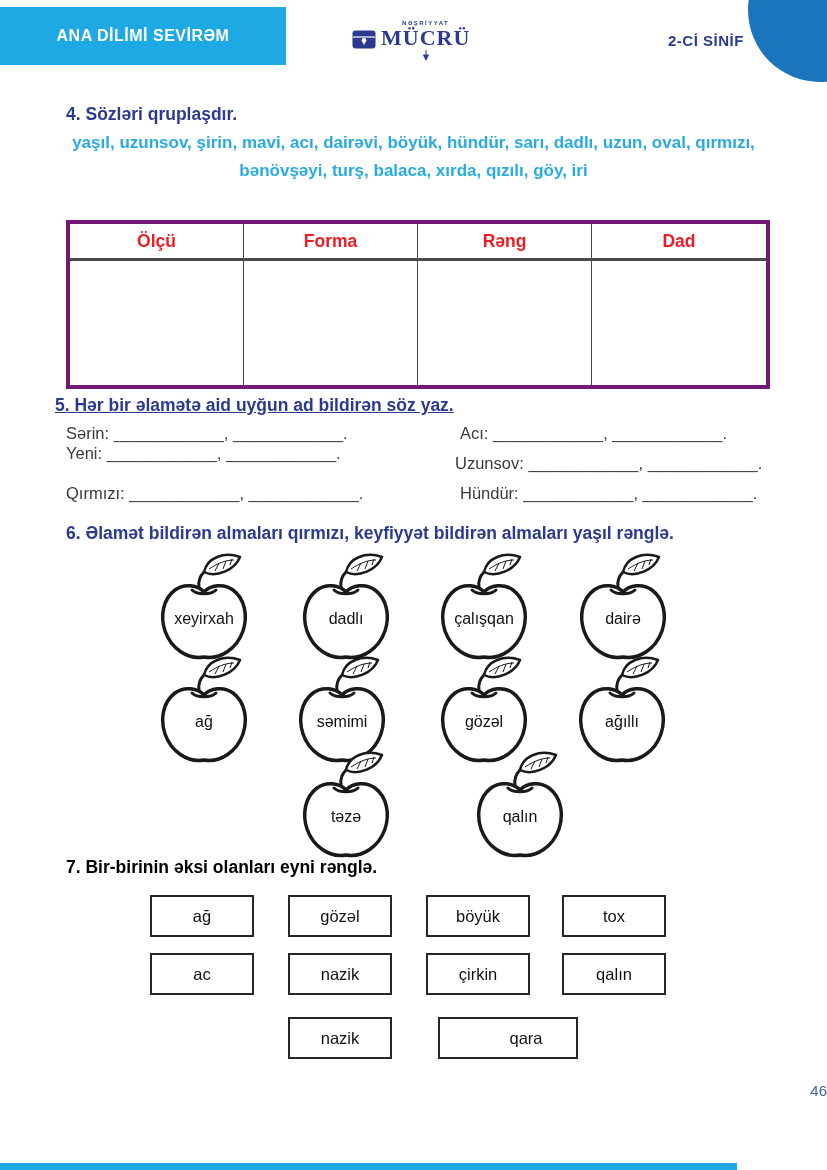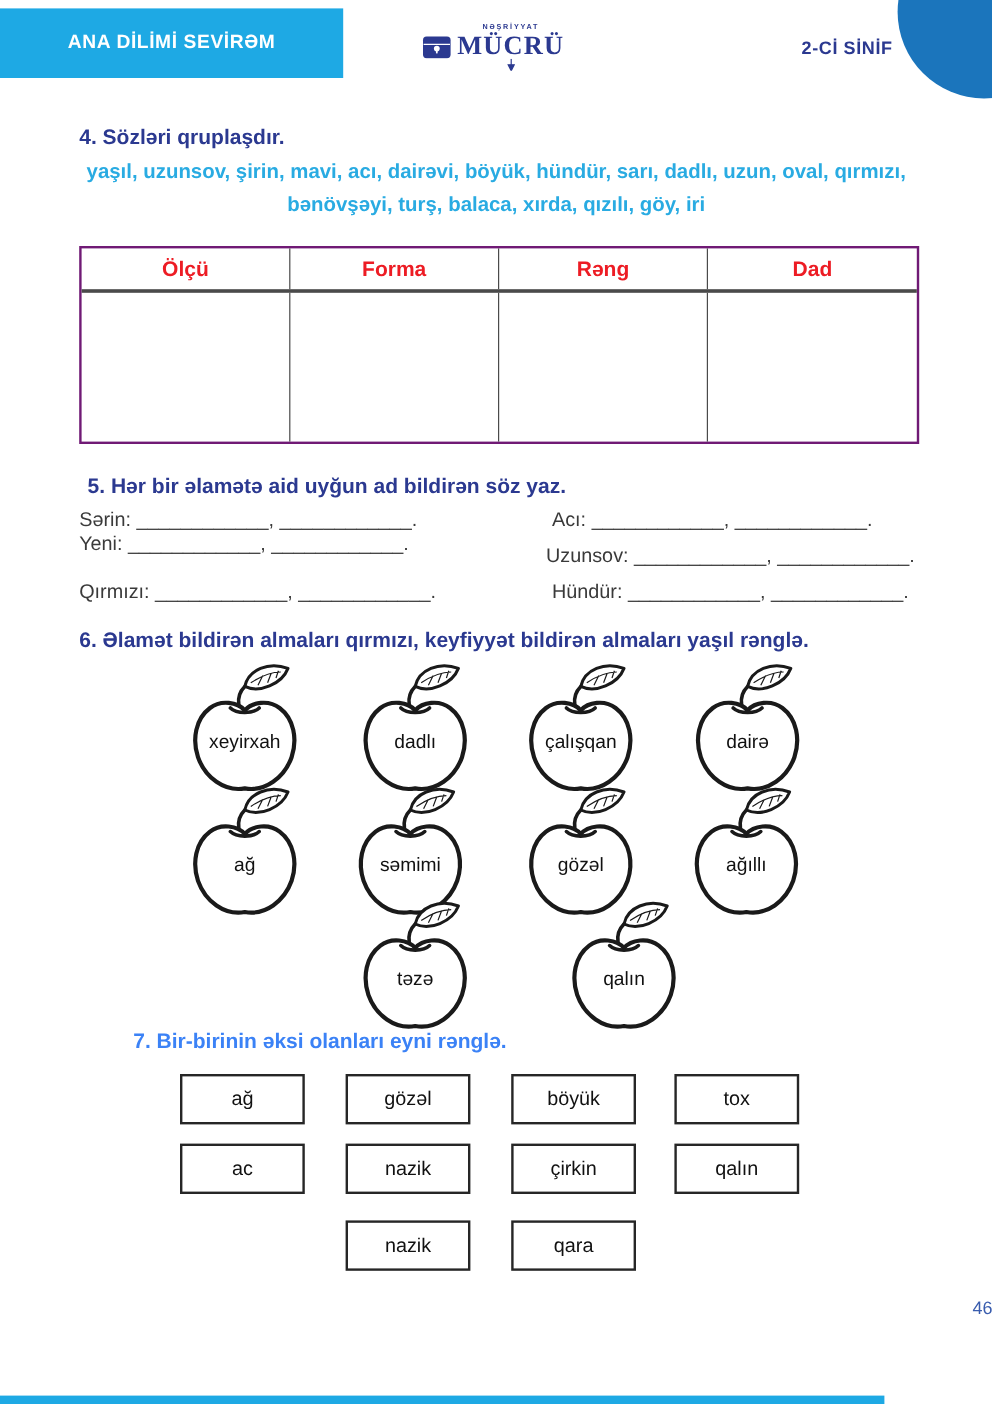--- a/index.html
+++ b/index.html
@@ -11,24 +11,24 @@
   .banner span{color:#fff;font-weight:bold;font-size:16px;letter-spacing:.5px;}
   .logo{position:absolute;left:352px;top:20px;width:160px;display:flex;align-items:center;gap:5px;}
   .logo-text{display:flex;flex-direction:column;align-items:center;line-height:1;}
   .logo-top{font-size:6px;color:#2b3990;font-weight:bold;letter-spacing:1.5px;}
   .logo-main{font-family:"Liberation Serif", serif;font-size:22px;font-weight:bold;color:#2b3990;letter-spacing:1px;margin-top:1px;}
   .logo-pen{margin-top:-2px;}
   .grade{position:absolute;left:668px;top:32px;font-size:15px;font-weight:bold;color:#2b3990;letter-spacing:.5px;}
   .corner-circle{position:absolute;left:748px;top:-62px;width:144px;height:144px;border-radius:50%;background:#1b75bc;}
   
   .ex-title{position:absolute;font-size:17.5px;font-weight:bold;color:#2b3990;}
-  .ex-title.red{color:#3b82f6;margin-left:45px;}
+  .ex-title.red{color:#000000;}
   
   .wordline{position:absolute;left:0;width:827px;text-align:center;color:#29abe2;font-weight:bold;font-size:17px;}
-  .gtable{position:absolute;left:66px;top:205px;width:696px;border:2px solid #701a75;}
+  .gtable{position:absolute;left:66px;top:220px;width:696px;border:4px solid #701a75;}
   .gtable .hrow{display:grid;grid-template-columns:repeat(4,1fr);border-bottom:3px solid #4a4a4a;}
   .gtable .brow{display:grid;grid-template-columns:repeat(4,1fr);height:124px;}
   .gtable .hcell{height:34px;display:flex;align-items:center;justify-content:center;
                  color:#ed1c24;font-weight:bold;font-size:17.5px;border-right:1.5px solid #4a4a4a;}
   .gtable .bcell{border-right:1.5px solid #4a4a4a;}
   .gtable .hcell:last-child,.gtable .bcell:last-child{border-right:none;}
   
   .fill-row{position:absolute;font-size:16.5px;color:#3a3a3a;white-space:nowrap;}
   .fill-row .lbl{font-weight:normal;}
   
@@ -98,21 +98,21 @@
       <div class="hcell">Dad</div>
     </div>
     <div class="brow">
       <div class="bcell"></div>
       <div class="bcell"></div>
       <div class="bcell"></div>
       <div class="bcell"></div>
     </div>
   </div>
 
-  <div class="ex-title" style="left:73px;top:395px;">5. Hər bir əlamətə aid uyğun ad bildirən söz yaz.</div>
+  <div class="ex-title" style="left:55px;top:395px;text-decoration:underline;">5. Hər bir əlamətə aid uyğun ad bildirən söz yaz.</div>
 
   <div class="fill-row" style="left:66px;top:424px;">
     <span class="lbl">Sərin:</span>
     <span>____________, ____________.</span>
   </div>
   <div class="fill-row" style="left:66px;top:444px;">
     <span class="lbl">Yeni:</span>
     <span>____________, ____________.</span>
   </div>
   <div class="fill-row" style="left:66px;top:484px;">
@@ -199,18 +199,18 @@
 
   <div class="wbox" style="left:150px;top:895px;">ağ</div>
   <div class="wbox" style="left:288px;top:895px;">gözəl</div>
   <div class="wbox" style="left:426px;top:895px;">böyük</div>
   <div class="wbox" style="left:562px;top:895px;">tox</div>
   <div class="wbox" style="left:150px;top:953px;">ac</div>
   <div class="wbox" style="left:288px;top:953px;">nazik</div>
   <div class="wbox" style="left:426px;top:953px;">çirkin</div>
   <div class="wbox" style="left:562px;top:953px;">qalın</div>
   <div class="wbox" style="left:288px;top:1017px;">nazik</div>
-  <div class="wbox" style="left:426px;top:1017px;">qara</div>
+  <div class="wbox" style="left:438px;top:1017px;padding-left:36px;">qara</div>
 
   <div class="pagenum">46</div>
   <div class="bottom-bar"></div>
 
 </div>
 
 </body></html>

